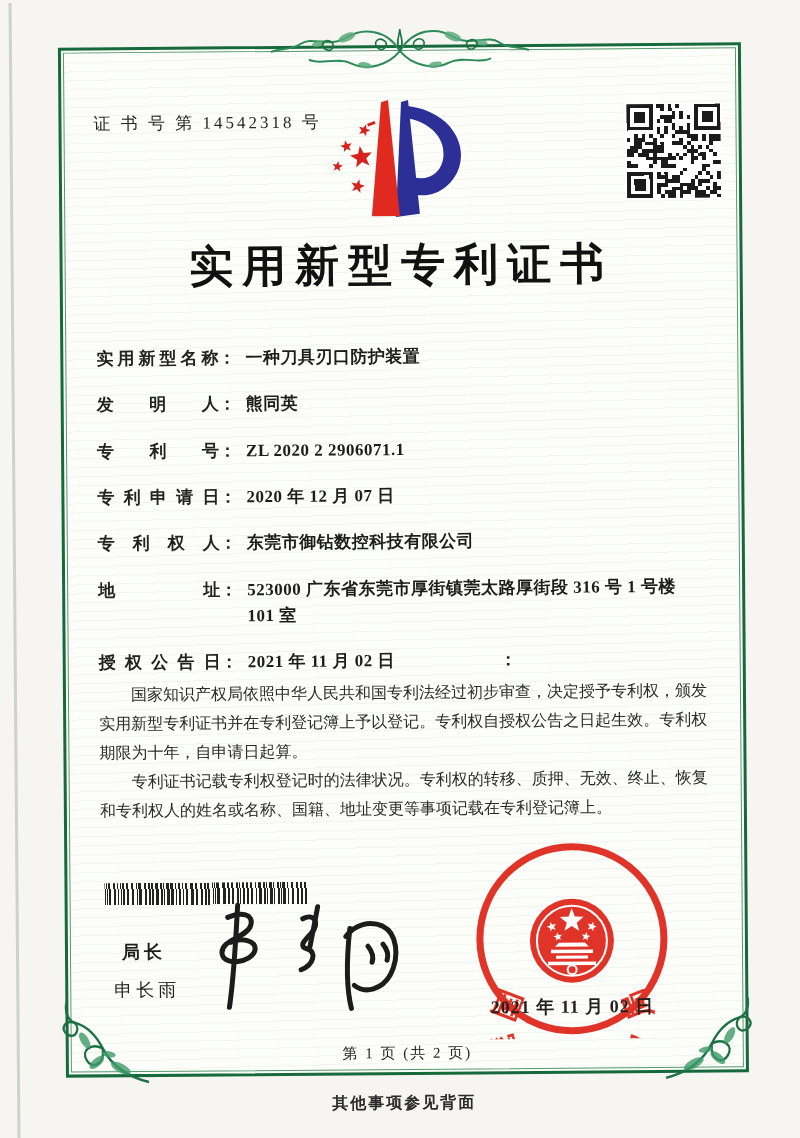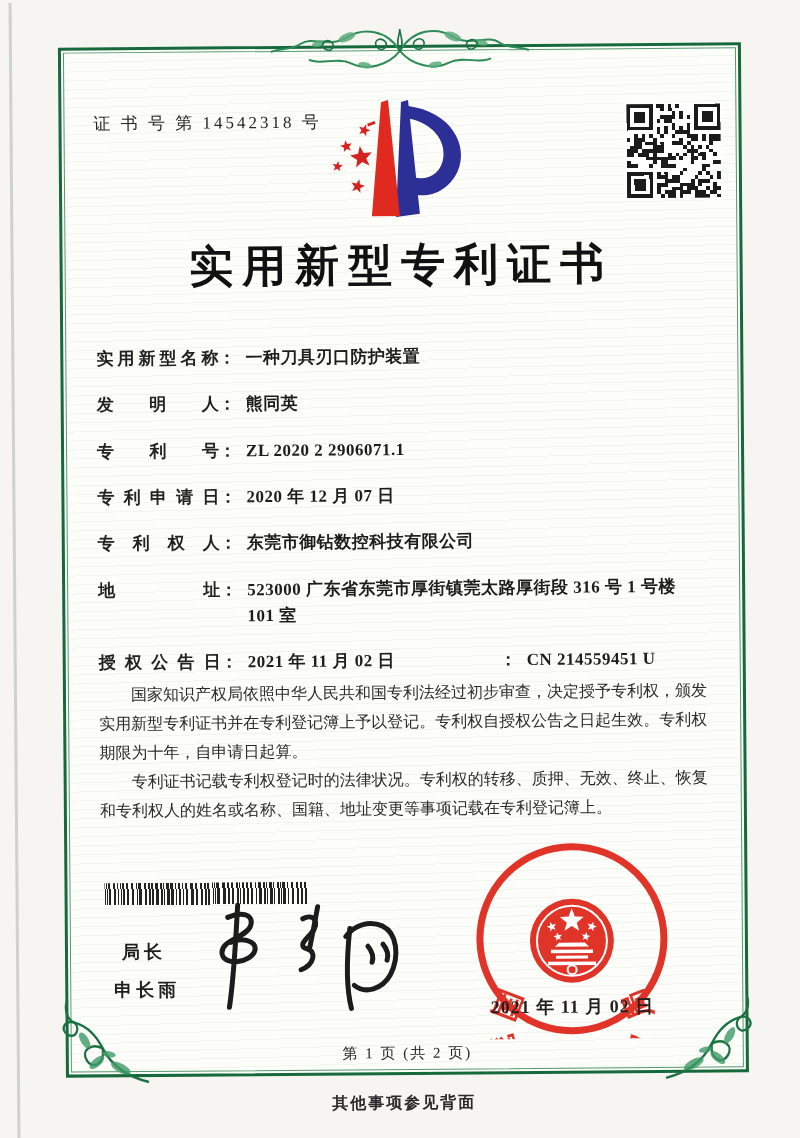--- a/index.html
+++ b/index.html
@@ -46,21 +46,21 @@
   .grant-row{display:flex;}
   .grant-first .field-value{width:208px;}
   .grant-second{display:flex;margin-left:44px;}
   .grant-second .field-label{width:auto;letter-spacing:1px;}
   
   .body-text{position:absolute;left:33px;top:630px;width:622px;font-size:16px;line-height:1.82;color:#2a2a2a;}
   .body-text p{margin:0;text-indent:2em;font-weight:500;}
   
   .barcode{position:absolute;left:37px;top:833px;}
   .sig-title{position:absolute;left:54px;top:890px;font-size:18px;font-weight:700;letter-spacing:4px;}
-  .sig-name{position:absolute;left:46px;top:928px;font-size:18px;font-weight:700;letter-spacing:4px;}
+  .sig-name{position:absolute;left:46px;top:928px;font-size:18px;font-weight:400;letter-spacing:4px;}
   .signature{position:absolute;left:132px;top:848px;}
   .seal{position:absolute;left:404px;top:792px;width:200px;height:208px;}
   .seal svg{position:absolute;left:0;top:0;opacity:.92;}
   .seal-date{
     position:absolute;left:0;top:156px;width:100%;text-align:center;
     font-size:18px;font-weight:700;color:#241f1c;letter-spacing:1px;
   }
   
   .footer-page{position:absolute;bottom:9px;left:0;width:100%;text-align:center;font-size:15px;letter-spacing:2px;color:#262626;}
   .back-note{position:absolute;top:1093px;left:0;width:100%;text-align:center;font-size:16px;font-weight:600;letter-spacing:2px;color:#2a2a2a;}
@@ -477,21 +477,20 @@
         <span class="field-value addr-value">523000 广东省东莞市厚街镇莞太路厚街段 316 号 1 号楼 101 室</span>
       </div>
       <div class="field-row grant-row">
         <span class="grant-first" style="display:flex">
           <span class="field-label">授权公告日</span>
             <span class="field-colon">：</span>
           <span class="field-value">2021 年 11 月 02 日</span>
         </span>
         <span class="grant-second">
             <span class="field-colon">：</span>
-          <span class="field-value">CN 214559451 U</span>
         </span>
       </div>
     </div>
 
     <div class="body-text">
       <p>国家知识产权局依照中华人民共和国专利法经过初步审查，决定授予专利权，颁发实用新型专利证书并在专利登记簿上予以登记。专利权自授权公告之日起生效。专利权期限为十年，自申请日起算。</p>
       <p>专利证书记载专利权登记时的法律状况。专利权的转移、质押、无效、终止、恢复和专利权人的姓名或名称、国籍、地址变更等事项记载在专利登记簿上。</p>
     </div>
 
     <svg class="barcode" id="barcode" width="206" height="24" shape-rendering="crispEdges">

